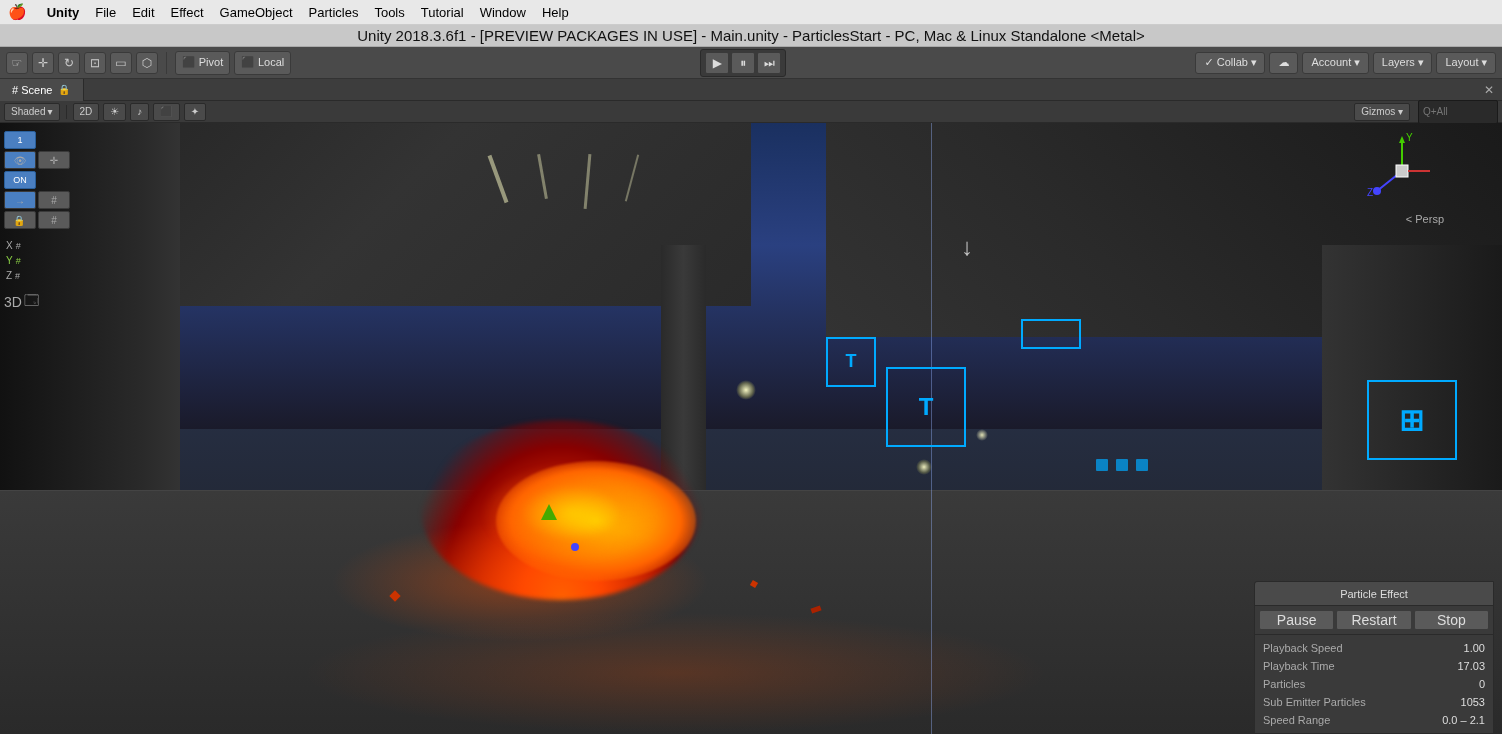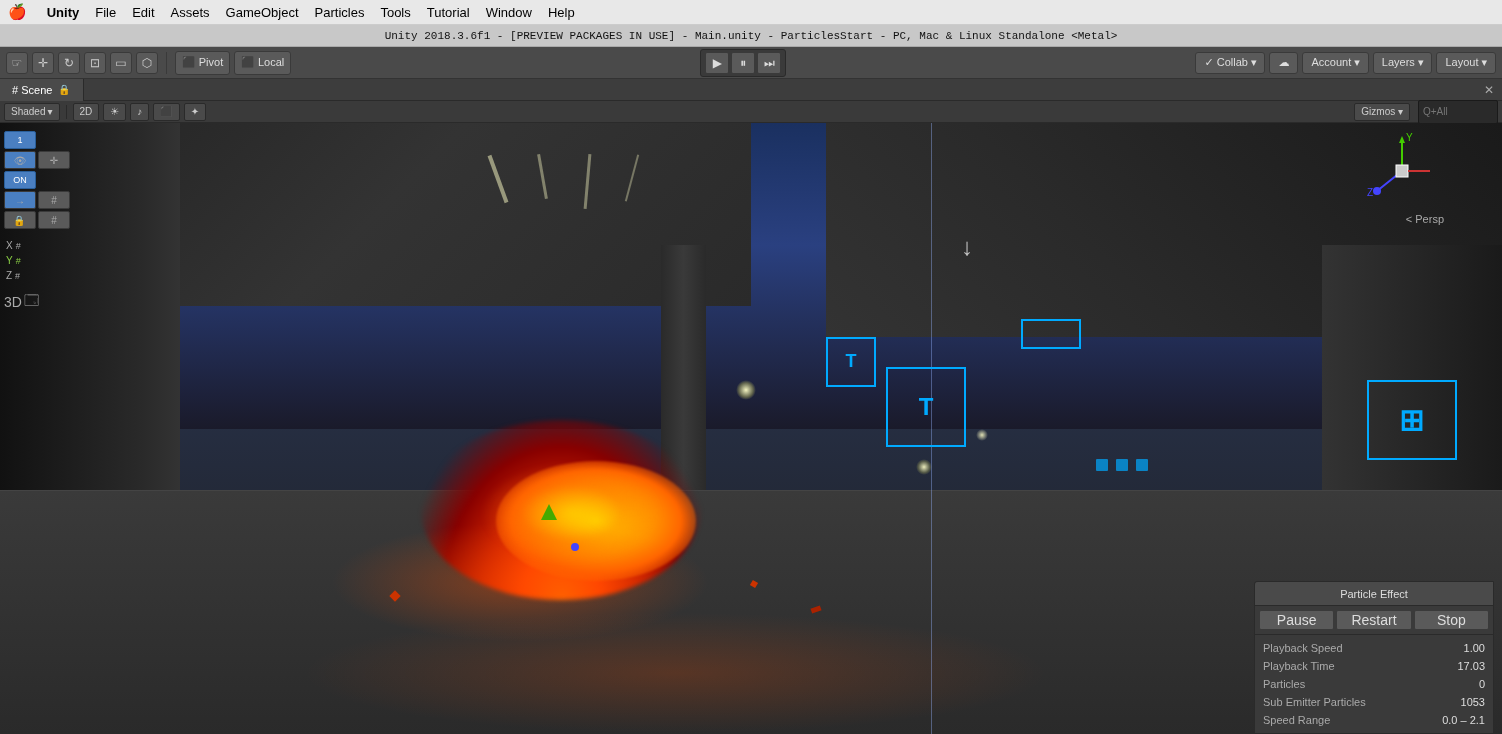--- a/index.html
+++ b/index.html
@@ -30,23 +30,22 @@
     .menu-item.bold { font-weight: bold; }
 
     
     #title-bar {
       height: 22px;
       background: #c8c8c8;
       display: flex;
       align-items: center;
       justify-content: center;
       border-bottom: 1px solid #aaa;
-      font-size: 11px;
+      font-size: 15px;
       color: #111;
-      font-family: Liberation Mono, monospace;
     }
 
     
     #toolbar {
       height: 32px;
       background: #4a4a4a;
       display: flex;
       align-items: center;
       padding: 0 6px;
       gap: 4px;
@@ -377,21 +376,21 @@
     }
   </style>
 </head>
 <body>
 
 <div id="menu-bar">
   <span class="apple-logo">🍎</span>
   <span class="menu-item bold">Unity</span>
   <span class="menu-item">File</span>
   <span class="menu-item">Edit</span>
-  <span class="menu-item">Assets</span>
+  <span class="menu-item">Effect</span>
   <span class="menu-item">GameObject</span>
   <span class="menu-item">Particles</span>
   <span class="menu-item">Tools</span>
   <span class="menu-item">Tutorial</span>
   <span class="menu-item">Window</span>
   <span class="menu-item">Help</span>
 </div>
 
 <div id="title-bar">
   <span>Unity 2018.3.6f1 - [PREVIEW PACKAGES IN USE] - Main.unity - ParticlesStart - PC, Mac &amp; Linux Standalone &lt;Metal&gt;</span>

